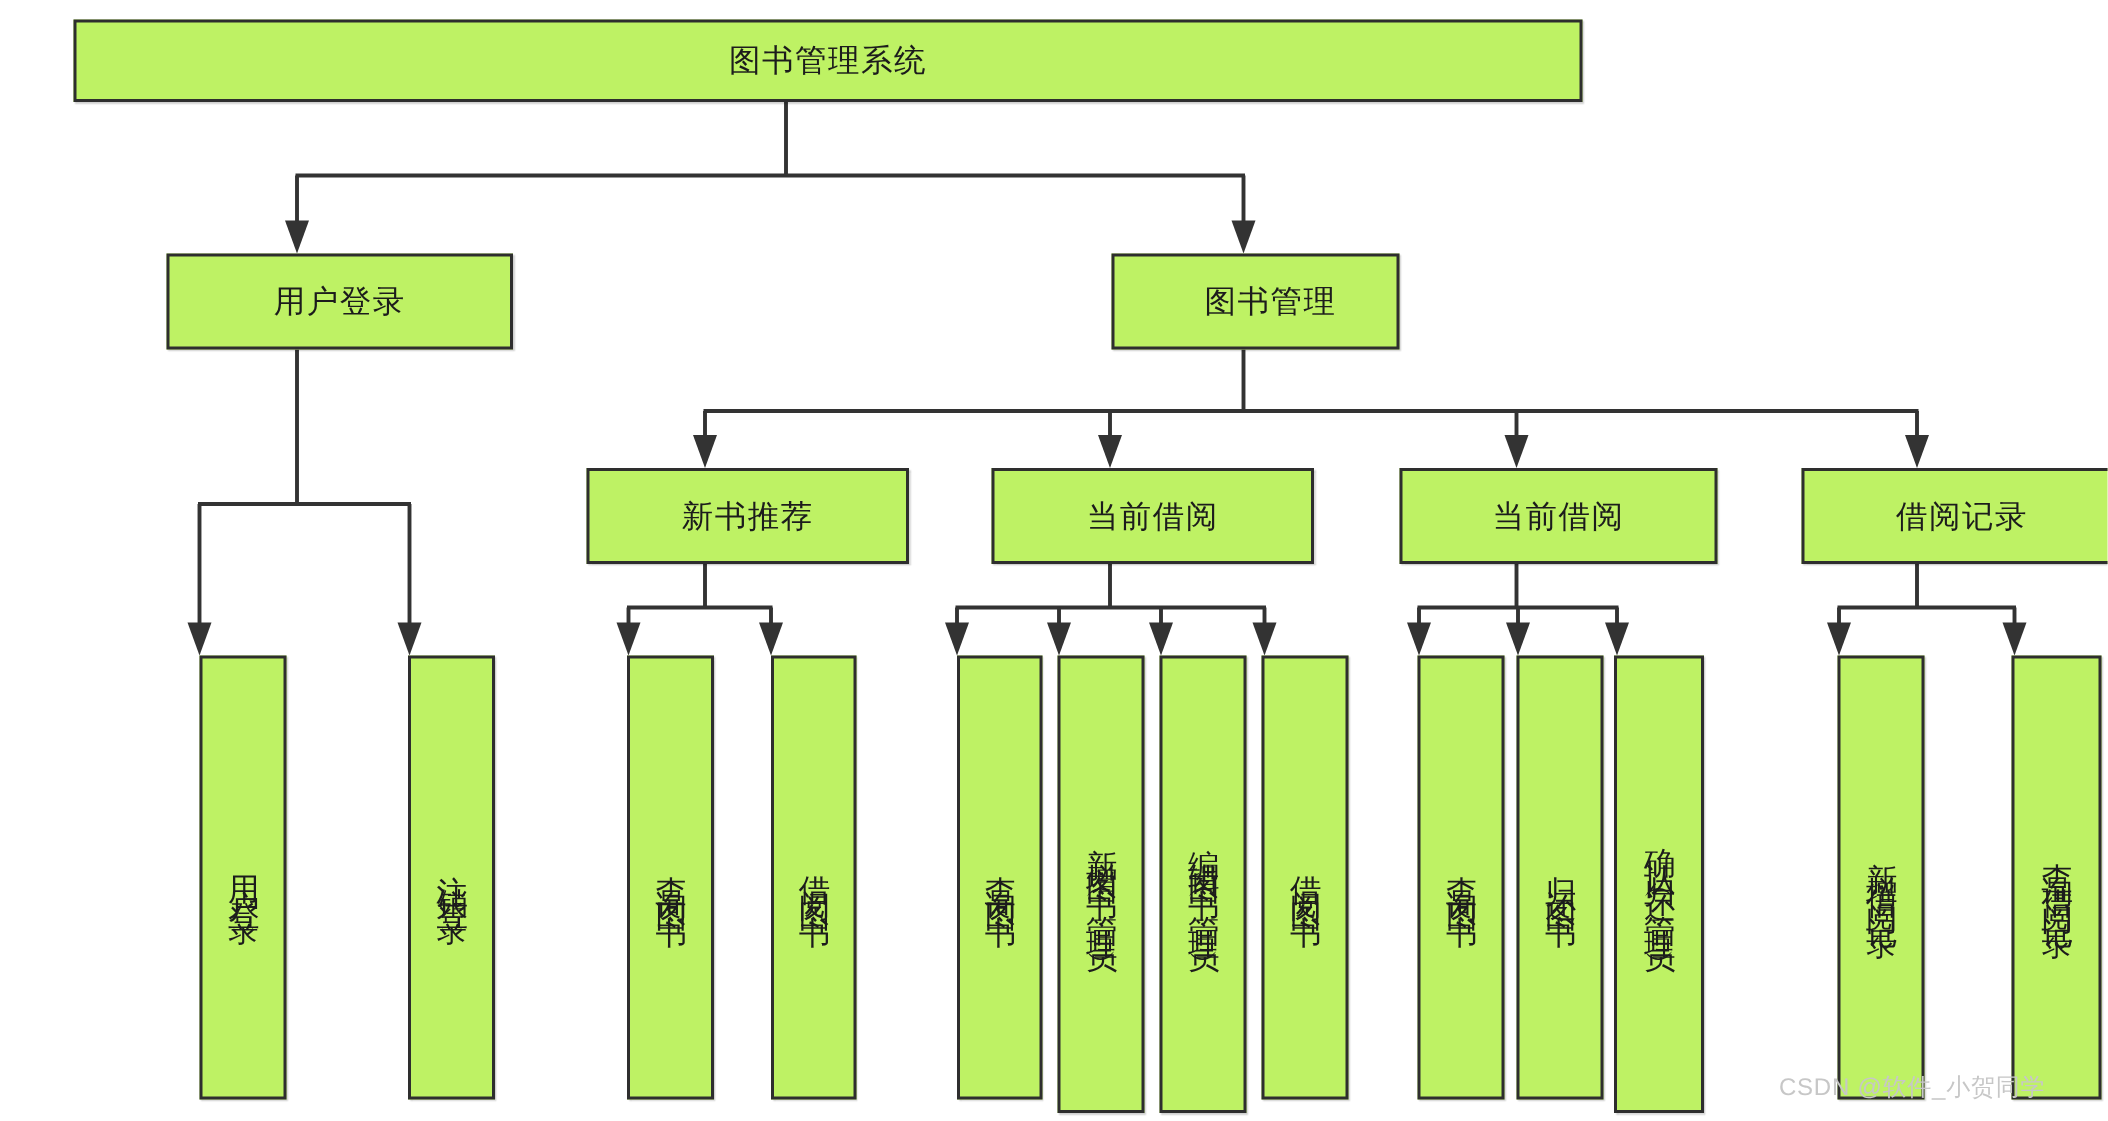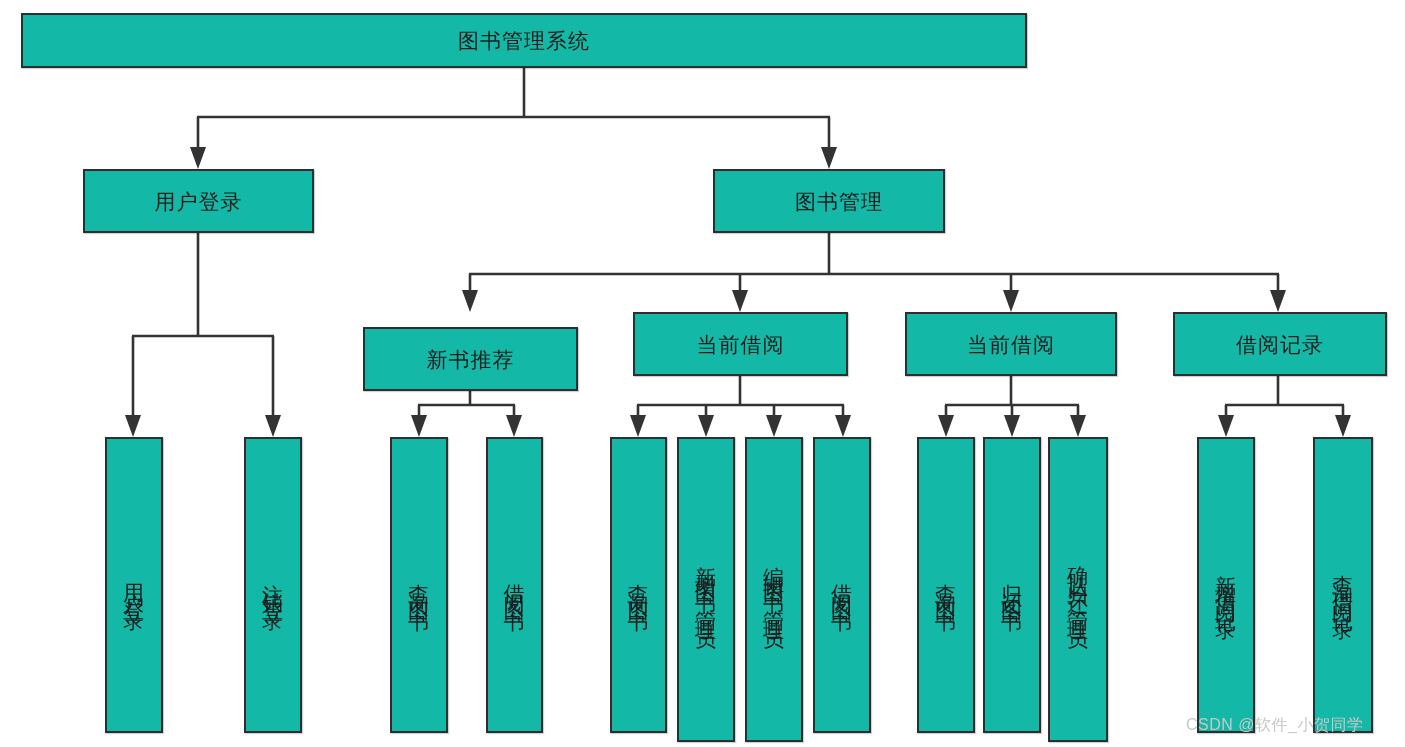--- a/index.html
+++ b/index.html
@@ -32,28 +32,29 @@
     stroke:var(--line-color);
     stroke-width:2.6;
     fill:none;
   }
   .arrowhead{
     fill:var(--line-color);
     stroke:none;
   }
   .box{
     position:absolute;
-    background:#14b8a6;
+    background:#bef264;
     border:2.5px solid var(--border-color);
     box-sizing:border-box;
     display:flex;
     align-items:center;
     justify-content:center;
     z-index:2;
     box-shadow:1px 1px 1px rgba(0,0,0,0.18);
+    margin-left:28px;
   }
   .h-label{
     font-size:21px;
     letter-spacing:1px;
     white-space:nowrap;
     line-height:1;
   }
   .leaf .v-label{
     writing-mode:vertical-rl;
     text-orientation:mixed;
@@ -140,25 +141,25 @@
     <polygon class="arrowhead" points="1335,415 1351,415 1343,437"></polygon>
   </svg>
 
   <div class="box" style="left:21px;top:13px;width:1006px;height:55px;">
     <span class="h-label">图书管理系统</span>
   </div>
 
   <div class="box" style="left:83px;top:169px;width:231px;height:64px;">
     <span class="h-label">用户登录</span>
   </div>
-  <div class="box" style="left:713px;top:169px;width:232px;height:64px;padding-left:20px;">
+  <div class="box" style="left:713px;top:169px;width:192px;height:64px;padding-left:20px;">
     <span class="h-label">图书管理</span>
   </div>
 
-  <div class="box" style="left:363px;top:327px;width:215px;height:64px;">
+  <div class="box" style="left:363px;top:312px;width:215px;height:64px;">
     <span class="h-label">新书推荐</span>
   </div>
   <div class="box" style="left:633px;top:312px;width:215px;height:64px;">
     <span class="h-label">当前借阅</span>
   </div>
   <div class="box" style="left:1173px;top:312px;width:214px;height:64px;">
     <span class="h-label">借阅记录</span>
   </div>
   <div class="box" style="left:905px;top:312px;width:212px;height:64px;">
     <span class="h-label">当前借阅</span>

